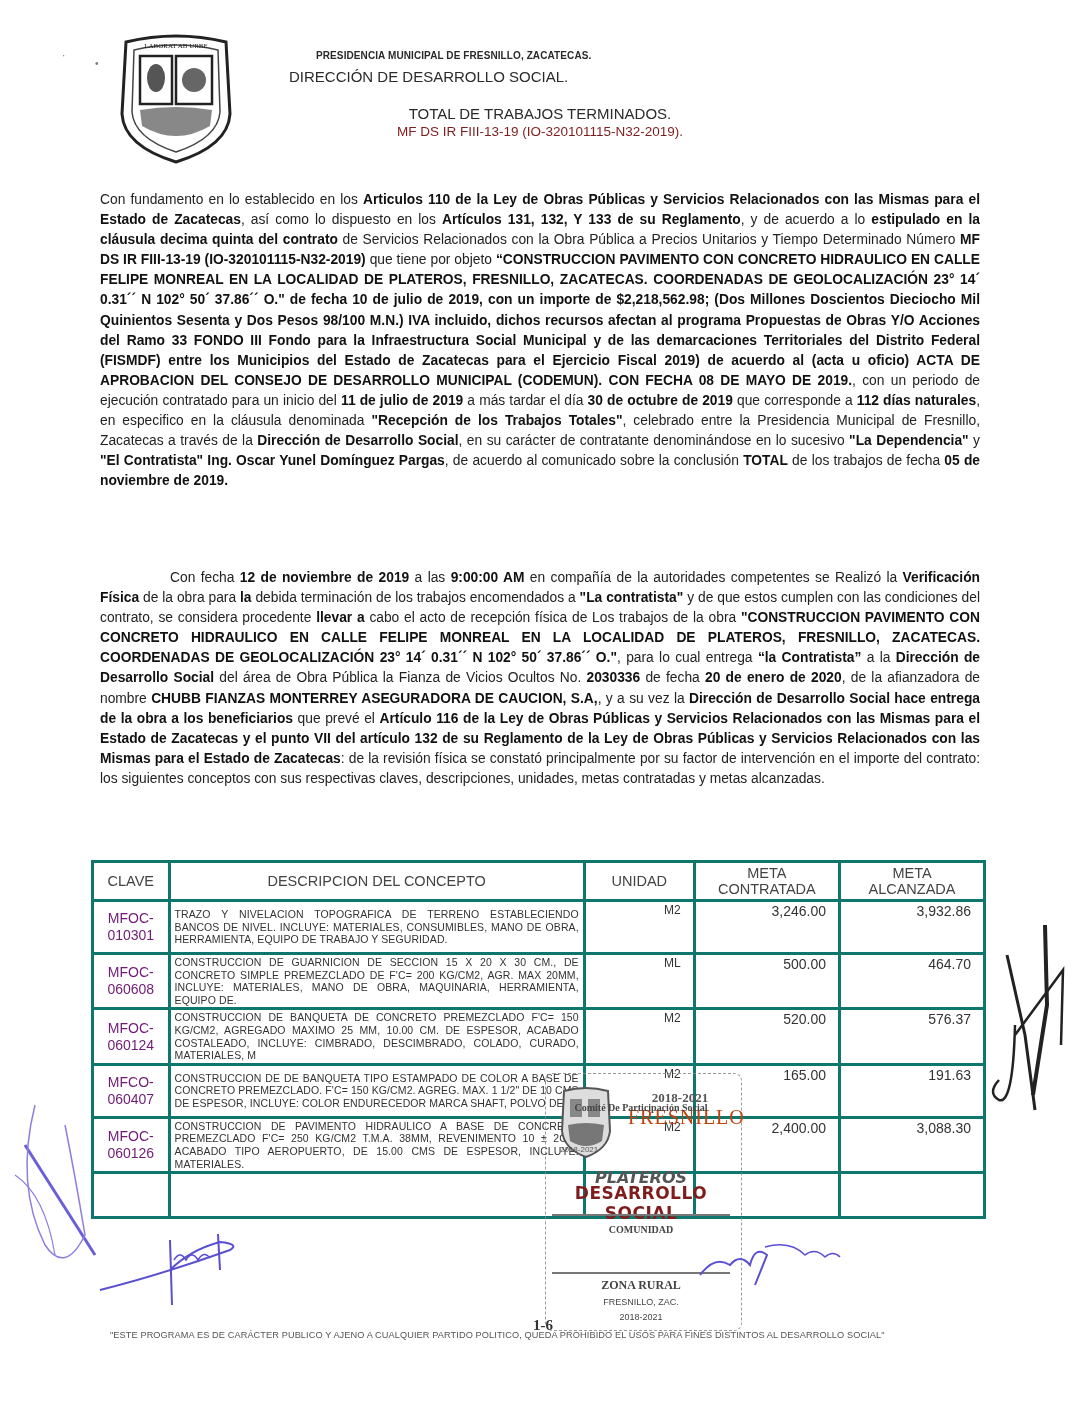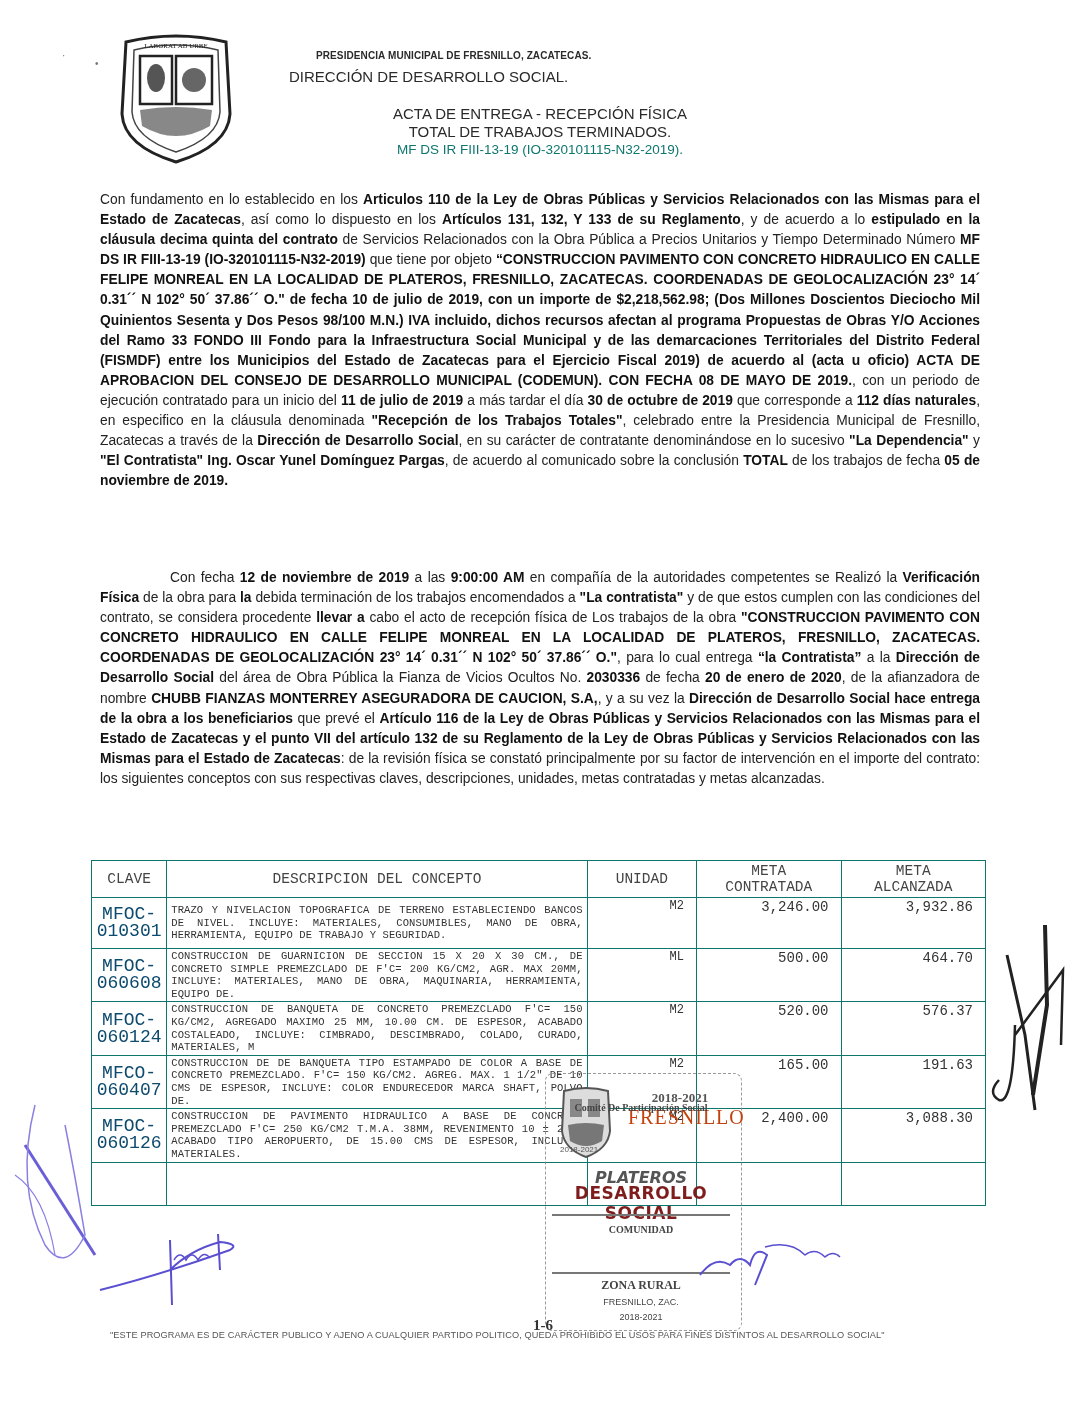--- a/index.html
+++ b/index.html
@@ -3,31 +3,31 @@
 <meta charset="utf-8">
 <style>
   html, body { margin: 0; padding: 0; background: #ffffff; }
   body { width: 1086px; height: 1409px; position: relative; overflow: hidden;
          font-family: "Liberation Sans", sans-serif; color: #1a1a1a; }
   .crest { position: absolute; left: 112px; top: 34px; width: 128px; height: 132px; }
   .hdr1 { position: absolute; left: 316px; top: 50px; font-size: 10px; font-weight: bold; color: #2a2a2a; letter-spacing: 0.1px; }
   .hdr2 { position: absolute; left: 289px; top: 68px; font-size: 15px; color: #2a2a2a; }
   .title-block { position: absolute; left: 340px; top: 105px; width: 400px; text-align: center; color: #2a2a2a; }
   .title-block .t1, .title-block .t2 { font-size: 15px; line-height: 18px; }
-  .title-block .t3 { font-size: 13.5px; line-height: 18px; color: #0f766e; }
+  .title-block .t3 { font-size: 13.5px; line-height: 18px; color: #7f1d1d; }
   .body-text { position: absolute; left: 90px; width: 880px; font-size: 13.8px; line-height: 20.1px; text-align: justify; color: #222; margin-left: 10px; }
   .p1 { top: 190px; }
   .p2 { top: 568px; }
   .body-text b { font-weight: bold; color: #111; }
   .indent { display: inline-block; width: 70px; }
 
   table.conceptos { position: absolute; left: 91px; top: 860px; width: 895px; border-collapse: collapse; font-size: 10.5px; color: #333; }
-  table.conceptos th, table.conceptos td { border: 1px solid #0f766e; font-family: Liberation Mono, monospace; }
+  table.conceptos th, table.conceptos td { border: 3px solid #0f766e; }
   table.conceptos th { font-weight: normal; font-size: 14.5px; color: #444; height: 34px; line-height: 16px; }
-  .c-clave { width: 72px; text-align: center; font-size: 18px; line-height: 17px; color: #0c4a6e; }
+  .c-clave { width: 72px; text-align: center; font-size: 14px; line-height: 17px; color: #701a75; }
   .c-desc { width: 410px; padding: 1px 4px; text-align: justify; line-height: 12.6px; letter-spacing: 0.1px; }
   .c-unidad { width: 95px; text-align: right; padding-right: 12px; vertical-align: top; font-size: 12px; }
   .c-meta { width: 130px; text-align: right; padding-right: 12px; vertical-align: top; font-size: 14px; }
   tr.data-row td { height: 48px; }
   tr.empty-row td { height: 40px; }
 
   .stamp-frame { position: absolute; left: 545px; top: 1073px; width: 195px; height: 256px;
                  border: 1.5px dashed #888; border-radius: 8px; opacity: 0.85; }
   .stamp-logo { position: absolute; left: 556px; top: 1085px; width: 60px; height: 80px; }
   .stamp-fres-box { position: absolute; left: 628px; top: 1090px; width: 104px; height: 46px; color: #555; text-align: center; }
@@ -61,21 +61,20 @@
   <ellipse cx="44" cy="44" rx="9" ry="14" fill="#555"></ellipse>
   <circle cx="82" cy="46" r="12" fill="#666"></circle>
   <path d="M28 76 Q64 70 100 76 L98 92 Q64 112 30 92 Z" fill="#888"></path>
   <text x="64" y="14" font-size="7" text-anchor="middle" fill="#222" font-family="Liberation Serif, serif">LABORAT AB URBE</text>
 </svg>
 
 <div class="hdr1">PRESIDENCIA MUNICIPAL DE FRESNILLO, ZACATECAS.</div>
 <div class="hdr2">DIRECCIÓN DE DESARROLLO SOCIAL.</div>
 
 <div class="title-block">
-  <div class="t1">ACTA DE ENTREGA - RECEPCIÓN FÍSICA</div>
   <div class="t2">TOTAL DE TRABAJOS TERMINADOS.</div>
   <div class="t3">MF DS IR FIII-13-19 (IO-320101115-N32-2019).</div>
 </div>
 
 <div class="body-text p1" id="p1"><span>Con fundamento en lo establecido en los </span><b>Articulos 110 de la Ley de Obras Públicas y Servicios Relacionados con las Mismas para el Estado de Zacatecas</b><span>, así como lo dispuesto en los </span><b>Artículos 131, 132, Y 133 de su Reglamento</b><span>, y de acuerdo a lo </span><b>estipulado en la cláusula decima quinta del contrato</b><span> de Servicios Relacionados con la Obra Pública a Precios Unitarios y Tiempo Determinado Número </span><b>MF DS IR FIII-13-19 (IO-320101115-N32-2019)</b><span> que tiene por objeto </span><b>“CONSTRUCCION PAVIMENTO CON CONCRETO HIDRAULICO EN CALLE FELIPE MONREAL EN LA LOCALIDAD DE PLATEROS, FRESNILLO, ZACATECAS. COORDENADAS DE GEOLOCALIZACIÓN 23° 14´ 0.31´´ N 102° 50´ 37.86´´ O." de fecha 10 de julio de 2019, con un importe de $2,218,562.98; </b><b>(Dos Millones Doscientos Dieciocho Mil Quinientos Sesenta y Dos Pesos 98/100 M.N.) IVA incluido, dichos recursos afectan al programa Propuestas de Obras Y/O Acciones del Ramo 33 FONDO III Fondo para la Infraestructura Social Municipal y de las demarcaciones Territoriales del Distrito Federal (FISMDF) entre los Municipios del Estado de Zacatecas para el Ejercicio Fiscal 2019) de acuerdo al (acta u oficio) ACTA DE APROBACION DEL CONSEJO DE DESARROLLO MUNICIPAL (CODEMUN). CON FECHA 08 DE MAYO DE 2019.</b><span>, con un periodo de ejecución contratado para un inicio del </span><b>11 de julio de 2019</b><span> a más tardar el día </span><b>30 de octubre de 2019</b><span> que corresponde a </span><b>112 días naturales</b><span>, en especifico en la cláusula denominada </span><b>"Recepción de los Trabajos Totales"</b><span>, celebrado entre la Presidencia Municipal de Fresnillo, Zacatecas a través de la </span><b>Dirección de Desarrollo Social</b><span>, en su carácter de contratante denominándose en lo sucesivo </span><b>"La Dependencia"</b><span> y </span><b>"El Contratista" Ing. Oscar Yunel Domínguez Pargas</b><span>, de acuerdo al comunicado sobre la conclusión </span><b>TOTAL</b><span> de los trabajos de fecha </span><b>05 de noviembre de 2019.</b></div>
 <div class="body-text p2" id="p2"><span class="indent"></span><span>Con fecha </span><b>12 de noviembre de 2019</b><span> a las </span><b>9:00:00 AM</b><span> en compañía de la autoridades competentes se Realizó la </span><b>Verificación Física</b><span> de la obra para </span><b>la</b><span> debida terminación de los trabajos encomendados a </span><b>"La contratista"</b><span> y de que estos cumplen con las condiciones del contrato, se considera procedente </span><b>llevar a</b><span> cabo el acto de recepción física de Los trabajos de la obra </span><b>"CONSTRUCCION PAVIMENTO CON CONCRETO HIDRAULICO EN CALLE FELIPE MONREAL EN LA LOCALIDAD DE PLATEROS, FRESNILLO, ZACATECAS. COORDENADAS DE GEOLOCALIZACIÓN 23° 14´ 0.31´´ N 102° 50´ 37.86´´ O."</b><span>, para lo cual entrega </span><b>“la Contratista”</b><span> a la </span><b>Dirección de Desarrollo Social</b><span> del área de Obra Pública la Fianza de Vicios Ocultos No. </span><b>2030336</b><span>  de fecha </span><b>20 de enero de 2020</b><span>, de la afianzadora de nombre </span><b>CHUBB FIANZAS MONTERREY ASEGURADORA DE CAUCION, S.A,</b><span>, y a su vez la </span><b>Dirección de Desarrollo Social hace entrega de la obra a los beneficiarios</b><span> que prevé el </span><b>Artículo 116 de la Ley de Obras Públicas y Servicios Relacionados con las Mismas para el Estado de Zacatecas y el punto VII del artículo 132 de su Reglamento de la Ley de Obras Públicas y Servicios Relacionados con las Mismas para el Estado de Zacatecas</b><span>: de la revisión física se constató principalmente por su factor de intervención en el importe del contrato: los siguientes conceptos con sus respectivas claves, descripciones, unidades, metas contratadas y metas alcanzadas.</span></div>
 
 <table class="conceptos">
   <thead>
     <tr>

